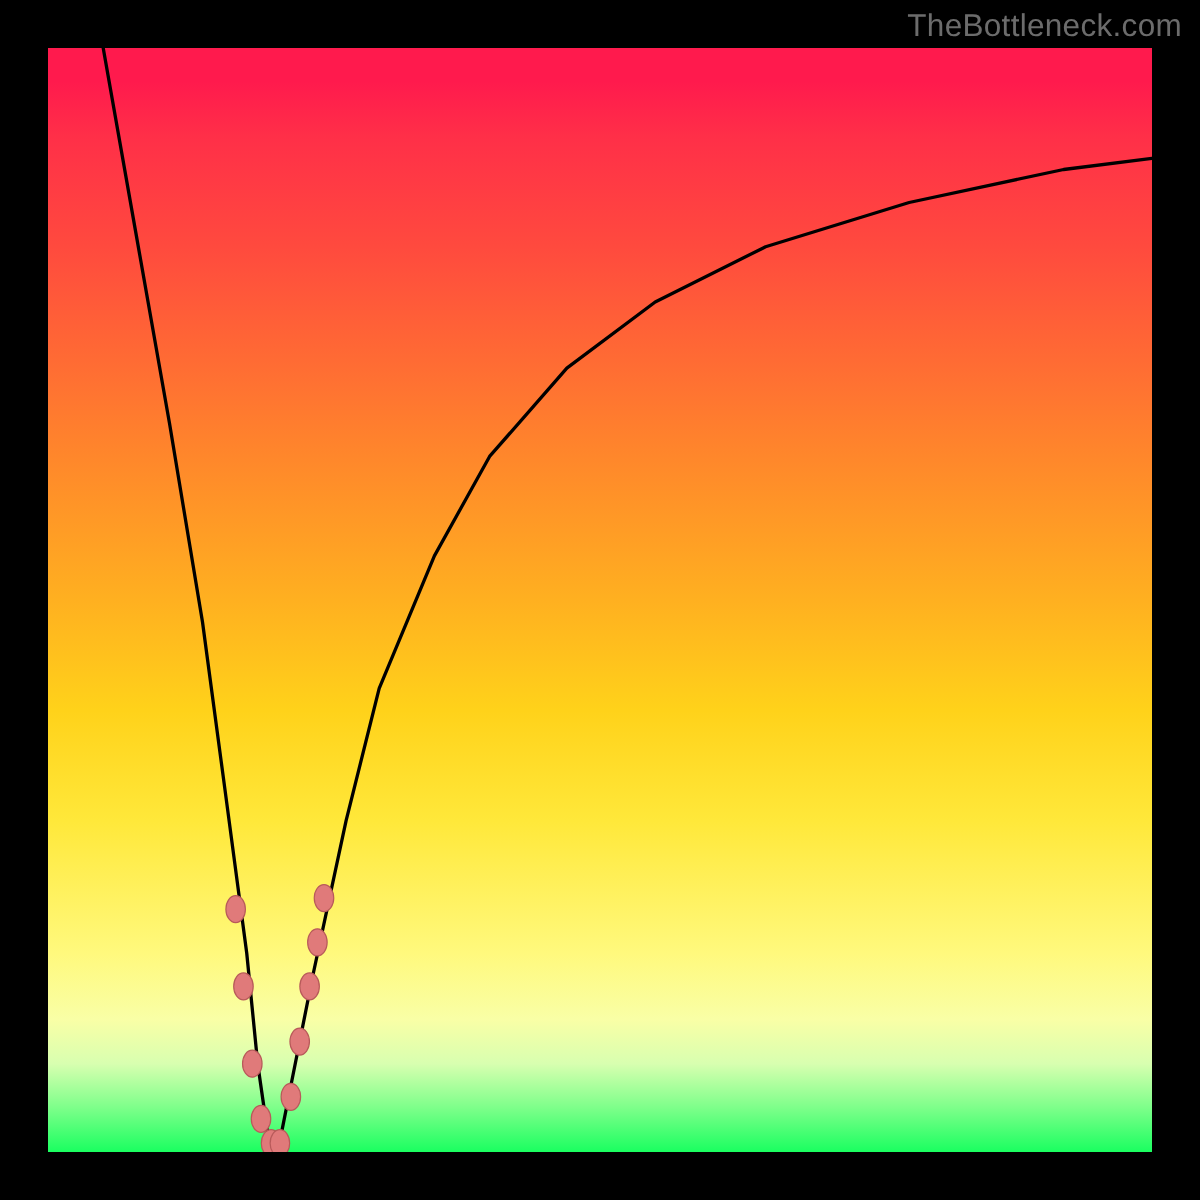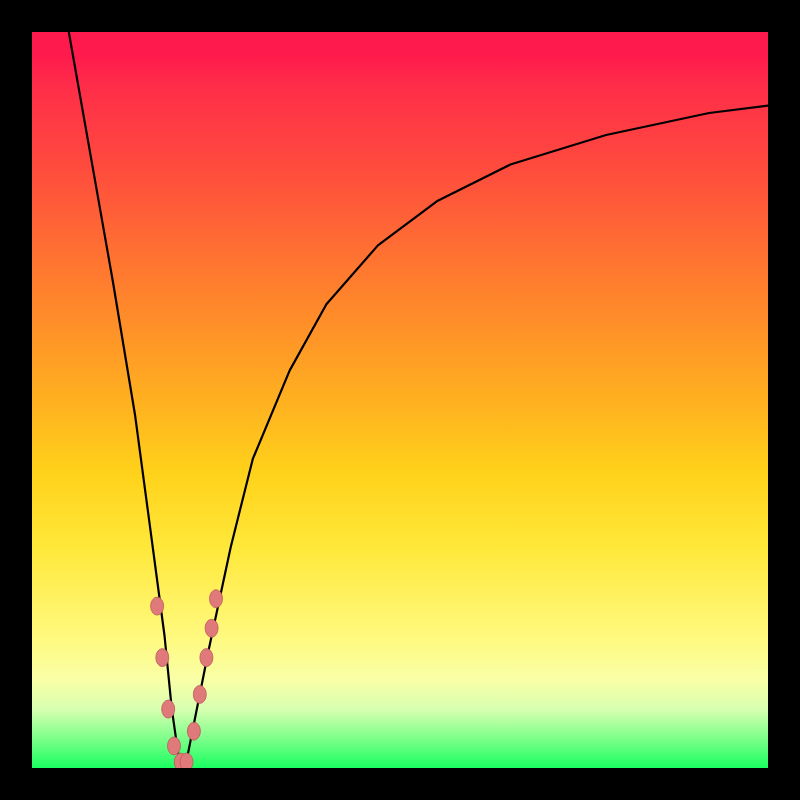--- a/index.html
+++ b/index.html
@@ -74,20 +74,21 @@
   .curve .dot {
     fill: #e07a7a;
     stroke: #b85a5a;
     stroke-width: 0.8;
   }
 </style>
 </head>
 <body>
 
 <div class="frame">
+  <div class="watermark">TheBottleneck.com</div>
 
   <div class="plot-area">
     <div class="gradient"></div>
 
     <svg class="curve" viewBox="0 0 736 736" preserveAspectRatio="none">
       <path class="main" d="M36.8 0.0 L58.9 125.1 L81.0 250.2 L103.0 382.7 L117.8 493.1 L132.5 603.5 L139.8 677.1 L147.2 728.6 L154.6 728.6 L161.9 691.8 L176.6 618.2 L198.7 515.2 L220.8 426.9 L257.6 338.6 L294.4 272.3 L345.9 213.4 L404.8 169.3 L478.4 132.5 L574.1 103.0 L677.1 81.0 L736.0 73.6" stroke="#000000"></path>
       <g>
           <ellipse cx="125.1" cy="574.1" rx="6.5" ry="9" class="dot" fill="#e07a7a" stroke="#b85a5a"></ellipse>
           <ellipse cx="130.3" cy="625.6" rx="6.5" ry="9" class="dot" fill="#e07a7a" stroke="#b85a5a"></ellipse>
           <ellipse cx="136.2" cy="677.1" rx="6.5" ry="9" class="dot" fill="#e07a7a" stroke="#b85a5a"></ellipse>

